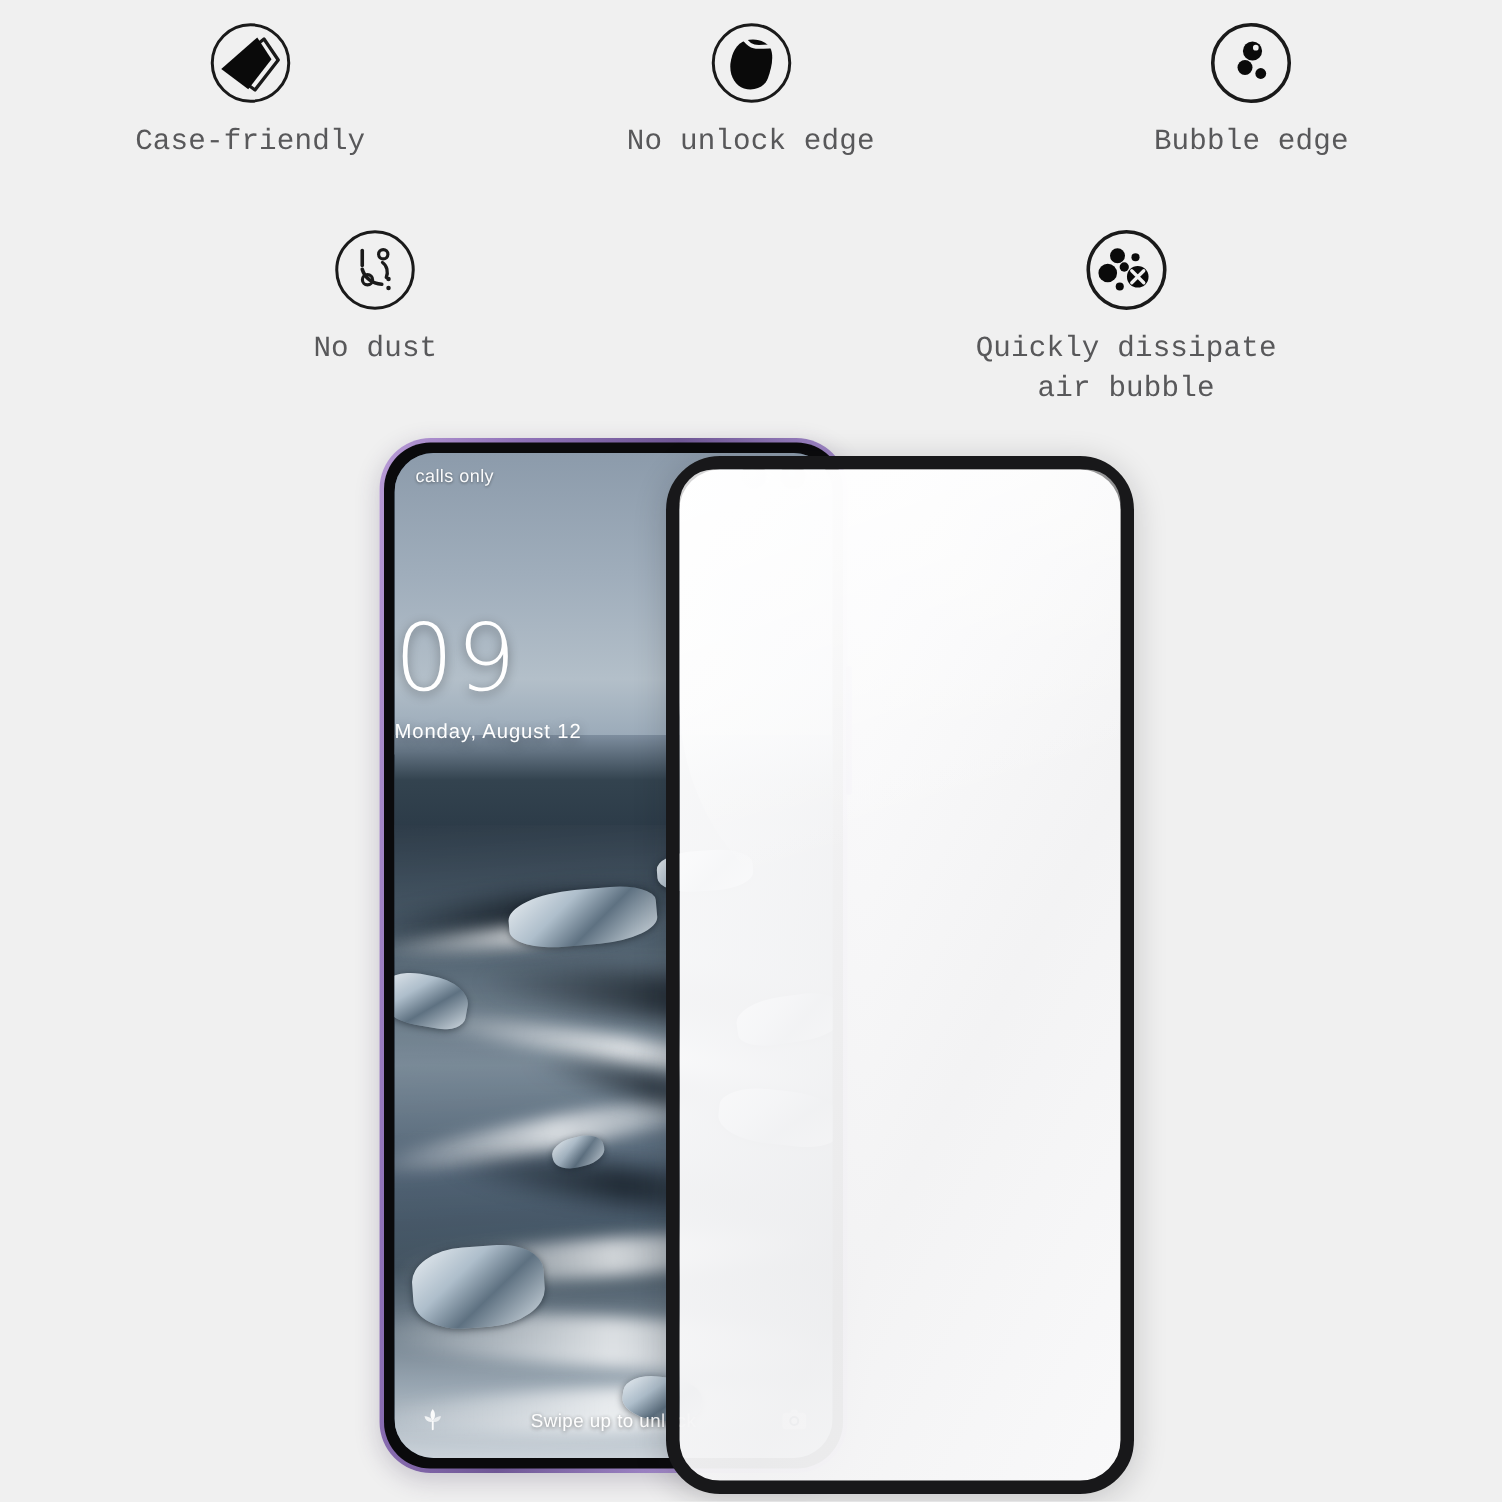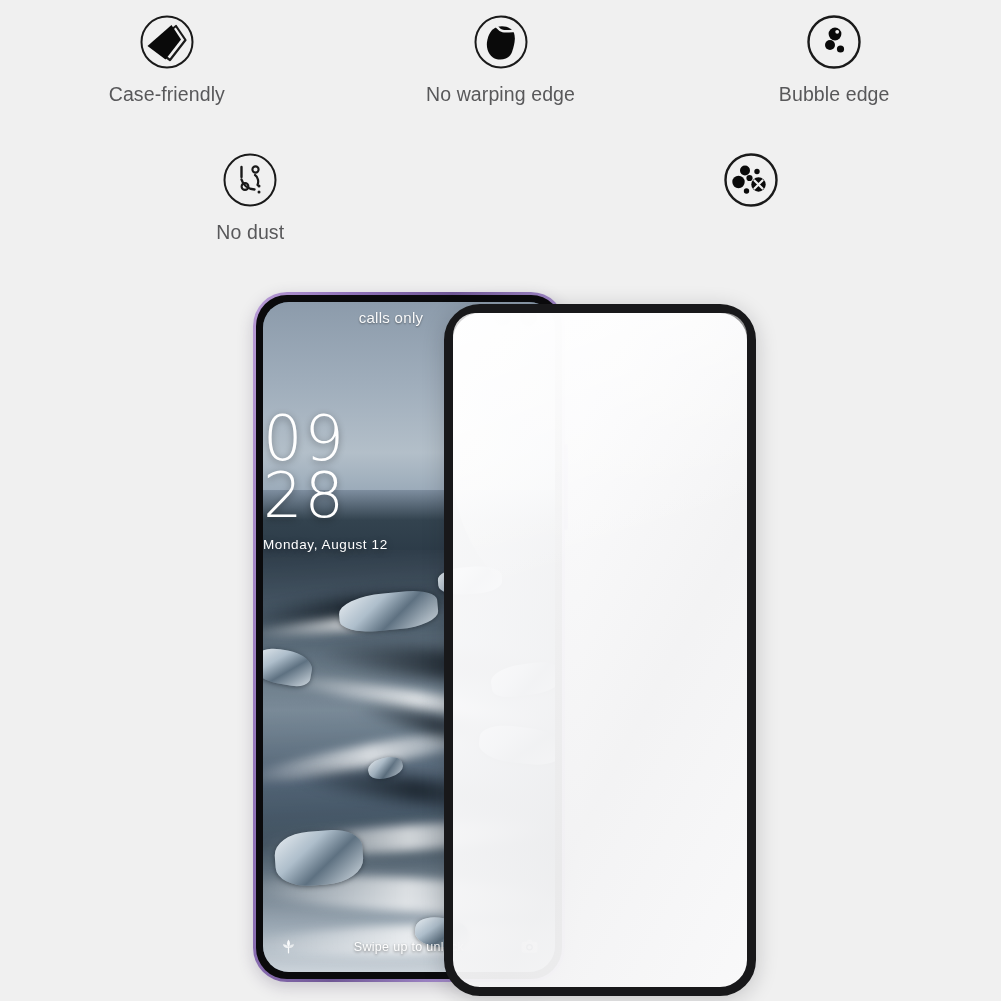--- a/index.html
+++ b/index.html
@@ -38,20 +38,21 @@
   .feat-label {
     margin-top: 11px;
     font-size: 19.5px;
     color: #58585a;
     text-align: center;
     line-height: 1.38;
     letter-spacing: .1px;
     font-weight: 400;
     white-space: pre-line;
     max-width: 230px;
+    font-family: Liberation Mono, monospace;
   }
   .row2 { margin-top: 44px; }
 
   
   .stage {
     position: absolute;
     left: 0; top: 276px;
     width: 1001px; height: 725px;
   }
 
@@ -121,24 +122,23 @@
     box-shadow: 0 1px 5px rgba(10,18,26,.5);
   }
 
   
   .statusbar {
     position: absolute; left: 0; right: 0; top: 0; height: 30px;
     display: flex; align-items: center;
     padding: 0 12px 0 14px;
     box-sizing: border-box;
     color: #fff;
-    font-size: 15px;
+    font-size: 12px;
     letter-spacing: .3px;
     text-shadow: 0 1px 2px rgba(0,0,0,.45);
-    text-align: center;
   }
   .sb-left { flex: 1; opacity: .95; }
   .sb-right { display: flex; align-items: center; gap: 5px; }
   .punch-holes {
     position: absolute;
     right: 18px; top: 7px;
     display: flex; gap: 9px;
   }
   .hole {
     width: 17px; height: 17px; border-radius: 50%;
@@ -228,21 +228,21 @@
       </svg>
       <div class="feat-label">Case-friendly</div>
     </div>
 
     <div class="feat-cell">
       <svg class="feat-icon" viewBox="0 0 56 56">
         <circle cx="28" cy="28" r="25.5" fill="none" stroke="#1a1a1a" stroke-width="2"></circle>
         <path d="M24 13 C32 11 39 14 41 19 C43 25 41 32 39 38 C37 44 30 47 23 45 C17 43 13 36 14 28 C15 21 18 15 24 13 Z" fill="#0a0a0a"></path>
         <path d="M24 13 C29 19 33 17 40 17" fill="none" stroke="#f0f0f0" stroke-width="2.6" stroke-linecap="round"></path>
       </svg>
-      <div class="feat-label">No warping edge</div>
+      <div class="feat-label">No unlock edge</div>
     </div>
 
     <div class="feat-cell">
       <svg class="feat-icon" viewBox="0 0 56 56">
         <circle cx="28" cy="28" r="25.5" fill="none" stroke="#1a1a1a" stroke-width="2.4"></circle>
         <circle cx="29" cy="20" r="6.4" fill="#0a0a0a"></circle>
         <circle cx="31.2" cy="17.8" r="1.9" fill="#f0f0f0"></circle>
         <circle cx="24" cy="31" r="5" fill="#0a0a0a"></circle>
         <circle cx="34.5" cy="35" r="3.6" fill="#0a0a0a"></circle>
       </svg>
@@ -272,20 +272,22 @@
       <svg class="feat-icon" viewBox="0 0 56 56">
         <circle cx="28" cy="28" r="25.5" fill="none" stroke="#1a1a1a" stroke-width="2.4"></circle>
         <circle cx="22" cy="18.5" r="5" fill="#0a0a0a"></circle>
         <circle cx="15.5" cy="30" r="6.2" fill="#0a0a0a"></circle>
         <circle cx="26.5" cy="26" r="3.1" fill="#0a0a0a"></circle>
         <circle cx="34" cy="19.5" r="2.7" fill="#0a0a0a"></circle>
         <circle cx="23.5" cy="39" r="2.7" fill="#0a0a0a"></circle>
         <circle cx="35.5" cy="32.5" r="7.2" fill="#0a0a0a"></circle>
         <path d="M31.5 28.5 L39.5 36.5 M39.5 28.5 L31.5 36.5" stroke="#f0f0f0" stroke-width="2.2" stroke-linecap="round"></path>
       </svg>
+      <div class="feat-label">Quickly dissipate
+air bubble</div>
     </div>
 
   </div>
 </div>
 
 <div class="stage">
 
   <div class="phone">
     <div class="side-btn"></div>
     <div class="phone-inner">
@@ -334,21 +336,20 @@
           </div>
         </div>
 
         <div class="punch-holes">
           <div class="hole"></div>
           <div class="hole"></div>
         </div>
 
         <div class="clock">
           <div class="clock-h">09</div>
-          <div class="clock-m">28</div>
           <div class="clock-date">Monday, August 12</div>
         </div>
 
         <div class="bottombar">
           <svg class="bb-icon" viewBox="0 0 24 24">
             <path d="M12 3 C14.5 6 14.5 10 12 13 C9.5 10 9.5 6 12 3 Z" fill="#fff"></path>
             <path d="M5 9 C8.8 9 11.3 11 12 13.5 C8.8 14.5 5.8 13 5 9 Z" fill="#fff" opacity=".85"></path>
             <path d="M19 9 C18.2 13 15.2 14.5 12 13.5 C12.7 11 15.2 9 19 9 Z" fill="#fff" opacity=".7"></path>
             <path d="M12 13.5 L12 20" stroke="#fff" stroke-width="1.6" stroke-linecap="round"></path>
           </svg>

